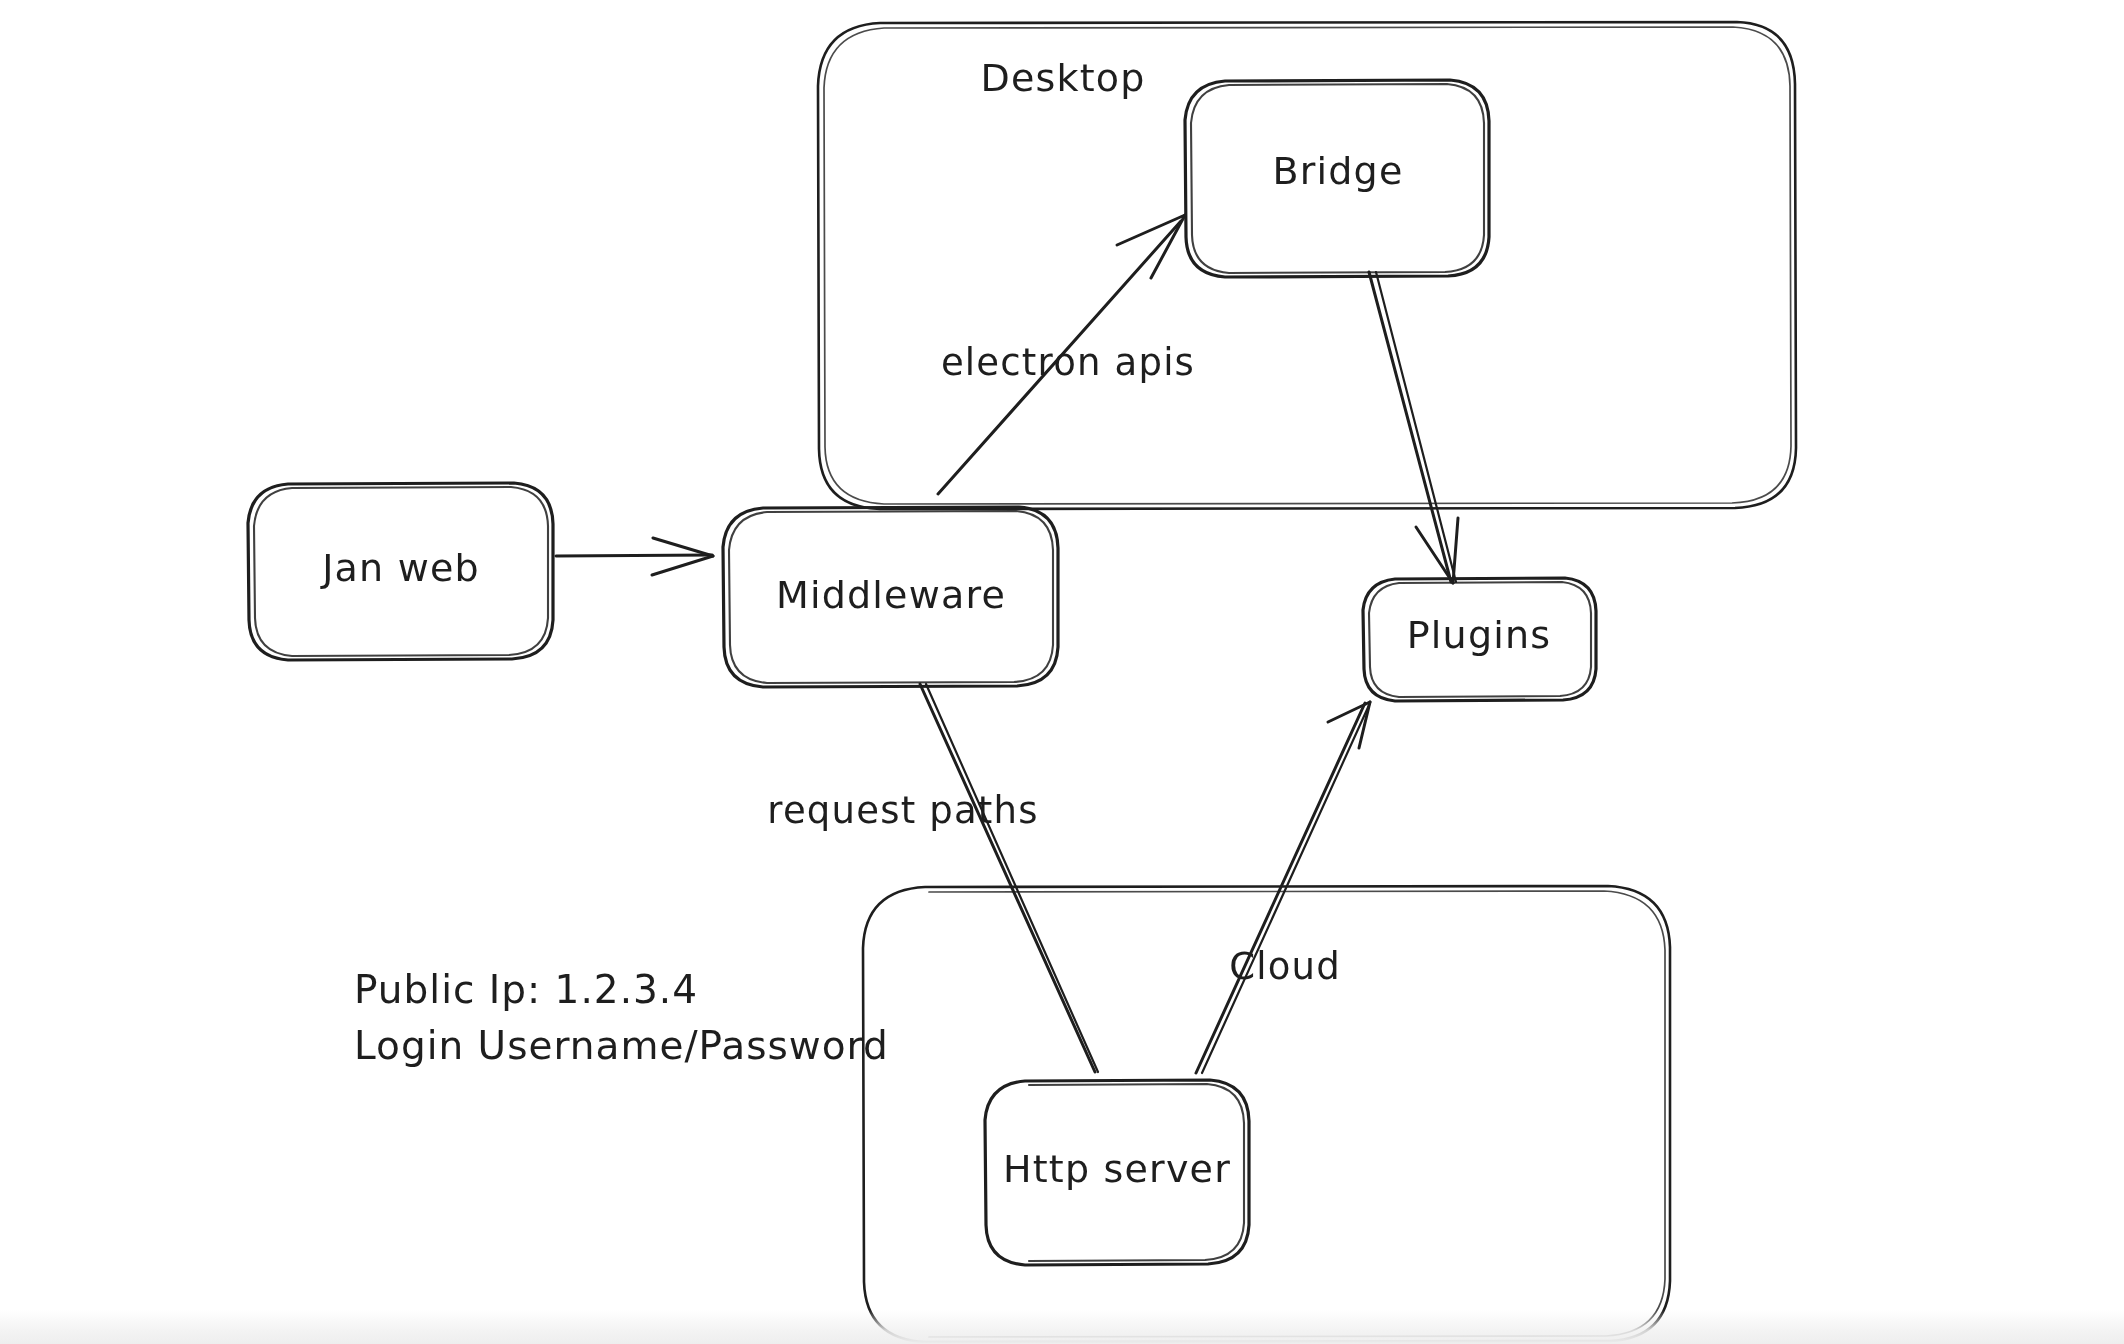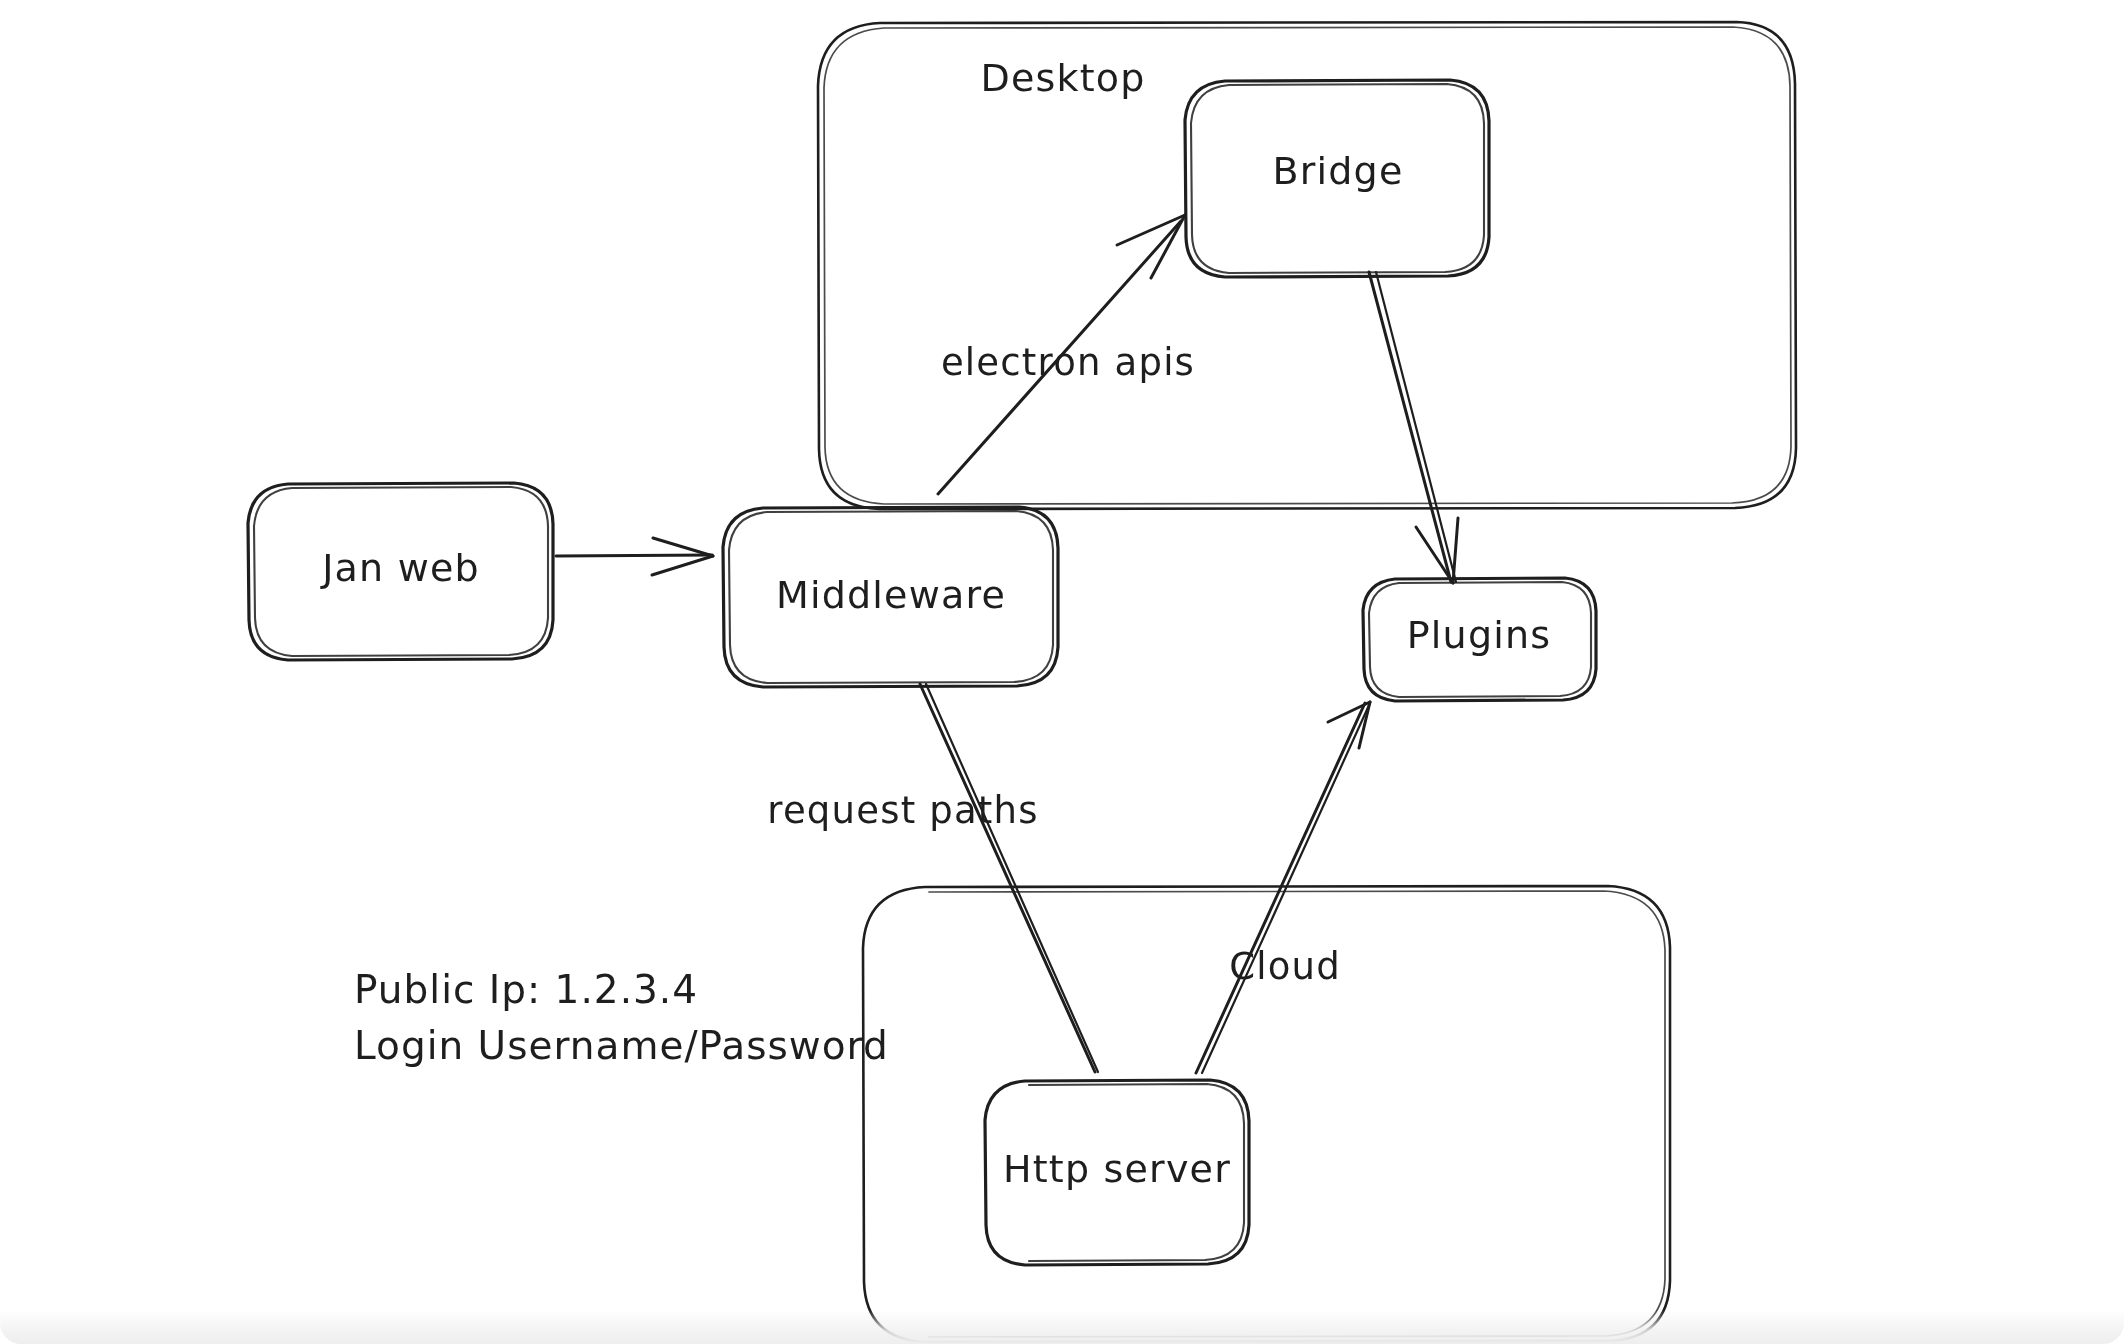--- a/index.html
+++ b/index.html
@@ -7,21 +7,20 @@
     padding: 0;
     background: #ffffff;
   }
   #canvas-root {
     position: relative;
     width: 2124px;
     height: 1344px;
     background: #ffffff;
     overflow: hidden;
     font-family: "DejaVu Sans", sans-serif;
-    border-radius: 21px;
   }
   #bottom-fade {
     position: absolute;
     left: 0;
     bottom: 0;
     width: 2124px;
     height: 34px;
     background: linear-gradient(to bottom, rgba(245,245,245,0) 0%, rgba(241,241,241,0.85) 60%, rgba(238,238,238,1) 100%);
     pointer-events: none;
   }

